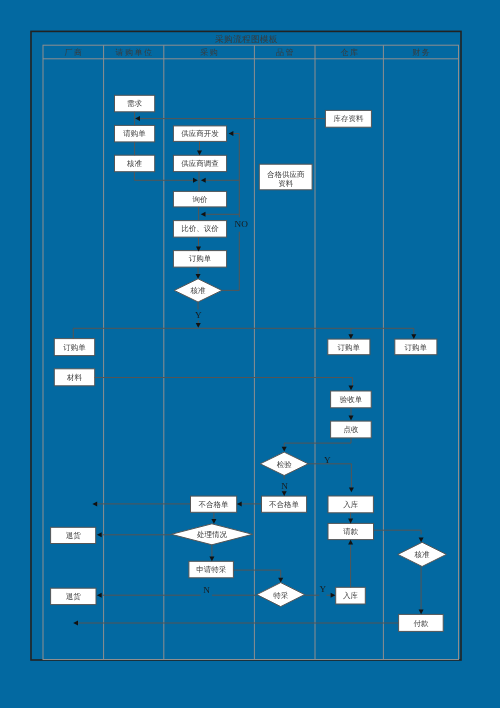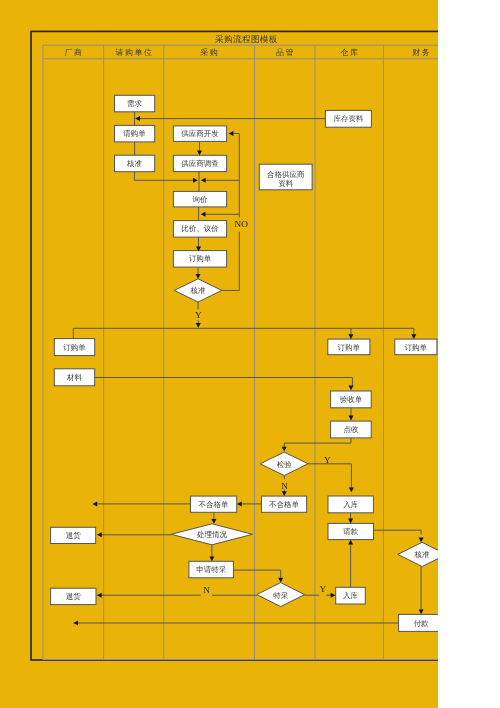--- a/index.html
+++ b/index.html
@@ -1,17 +1,17 @@
 <!DOCTYPE html>
 <html><head>
 <meta charset="utf-8">
 <title>采购流程图模板</title>
 <style>
   html,body{margin:0;padding:0;background:#ffffff;}
-  #page{position:relative;width:438px;height:708px;background:#eab308;overflow:hidden;}
+  #page{position:relative;width:500px;height:708px;background:#0369a1;overflow:hidden;}
   svg#chart{position:absolute;left:0;top:0;display:block;}
   text{font-family:"Liberation Serif",serif;fill:#3a3a3a;}
   .nodetext{font-size:7.5px;}
   .colhead{font-size:8px;letter-spacing:1.5px;}
   .title{font-size:8.7px;letter-spacing:0.3px;}
   .flag{font-family:"Liberation Serif",serif;font-size:9.2px;fill:#1a1a1a;}
   .box{fill:#ffffff;stroke:#555555;stroke-width:1;}
   .dia{fill:#ffffff;stroke:#555555;stroke-width:1;}
   .ln{stroke:#555555;stroke-width:1;fill:none;}
   .ah{fill:#111111;}

